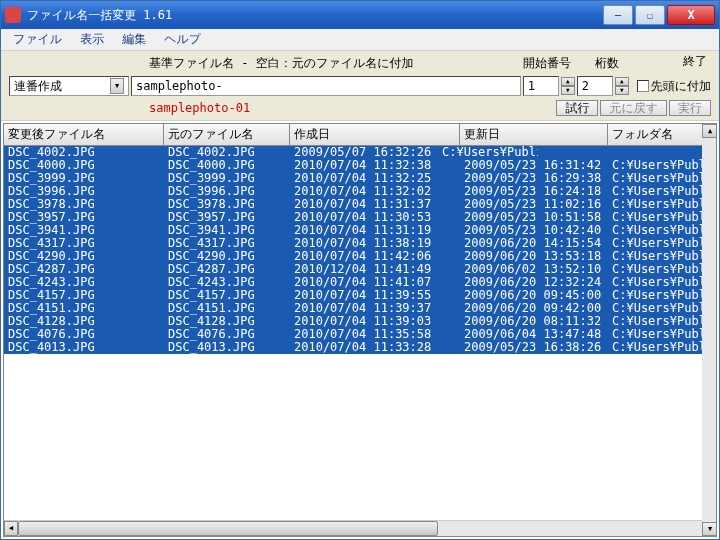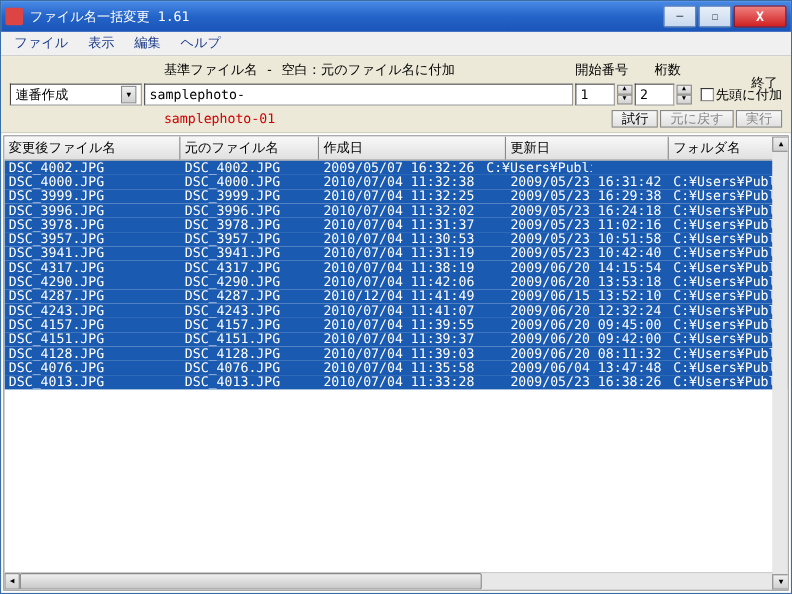--- a/index.html
+++ b/index.html
@@ -21,21 +21,21 @@
 .toolbar-row2 { display: flex; align-items: center; gap: 2px; }
 .combo { width: 120px; height: 20px; border: 1px inset #999; background: #fff; padding: 0 4px; display: flex; align-items: center; justify-content: space-between; }
 .combo-arrow { width: 14px; height: 16px; background: linear-gradient(#f0f0f0,#d0d0d0); border: 1px solid #888; display: flex; align-items: center; justify-content: center; font-size: 7px; }
 .textinput { height: 20px; border: 1px inset #999; background: #fff; padding: 0 4px; display: flex; align-items: center; }
 .basefile { flex: 1; margin-right: 0; }
 .numinput { width: 36px; text-align: right; }
 .spinbtns { display: flex; flex-direction: column; width: 14px; }
 .spinbtns div { height: 9px; border: 1px solid #888; background: linear-gradient(#f0f0f0,#d0d0d0); font-size: 6px; line-height: 6px; text-align: center; }
 .checkbox { display: flex; align-items: center; margin-left: 6px; }
 .checkbox .box { width: 12px; height: 12px; border: 1px inset #888; background: #fff; margin-right: 2px; }
-.exit-label { position: absolute; right: 12px; top: 16px; color: #000; text-align: right; }
+.exit-label { position: absolute; right: 12px; top: 2px; color: #000; text-align: right; }
 .row3 { display: flex; align-items: center; margin-top: 4px; }
 .preview-text { color: #d00000; margin-left: 140px; flex: 1; }
 .btn { height: 16px; padding: 0 8px; border: 1px solid #888; background: linear-gradient(#f8f8f8,#e0e0e0); margin-left: 2px; display: flex; align-items: center; }
 .btn.disabled { color: #888; }
 .table-wrap { flex: 1; border: 1px solid #888; margin: 2px; display: flex; flex-direction: column; overflow: hidden; position: relative; }
 .thead { display: flex; background: linear-gradient(#f8f8f8,#e0e0e0); border-bottom: 1px solid #888; flex-shrink: 0; }
 .th { border-right: 1px solid #888; padding: 2px 4px; font-size: 12px; overflow: hidden; white-space: nowrap; }
 .tbody { flex: 1; overflow: hidden; font-size: 12px; font-family: "MS Gothic", monospace; line-height: 13px; }
 .tr { display: flex; background: #1a5ab0; color: #fff; white-space: nowrap; }
 .td { padding: 0 4px; overflow: hidden; text-overflow: clip; }
@@ -187,21 +187,21 @@
           <div class="td c0">DSC_4290.JPG</div>
           <div class="td c1">DSC_4290.JPG</div>
           <div class="td c2">2010/07/04 11:42:06</div>
           <div class="td c3">2009/06/20 13:53:18</div>
           <div class="td c4">C:¥Users¥Public</div>
         </div>
         <div class="tr">
           <div class="td c0">DSC_4287.JPG</div>
           <div class="td c1">DSC_4287.JPG</div>
           <div class="td c2">2010/12/04 11:41:49</div>
-          <div class="td c3">2009/06/15 13:52:10</div>
+          <div class="td c3">2009/06/02 13:52:10</div>
           <div class="td c4">C:¥Users¥Public</div>
         </div>
         <div class="tr">
           <div class="td c0">DSC_4243.JPG</div>
           <div class="td c1">DSC_4243.JPG</div>
           <div class="td c2">2010/07/04 11:41:07</div>
           <div class="td c3">2009/06/20 12:32:24</div>
           <div class="td c4">C:¥Users¥Public</div>
         </div>
         <div class="tr">

